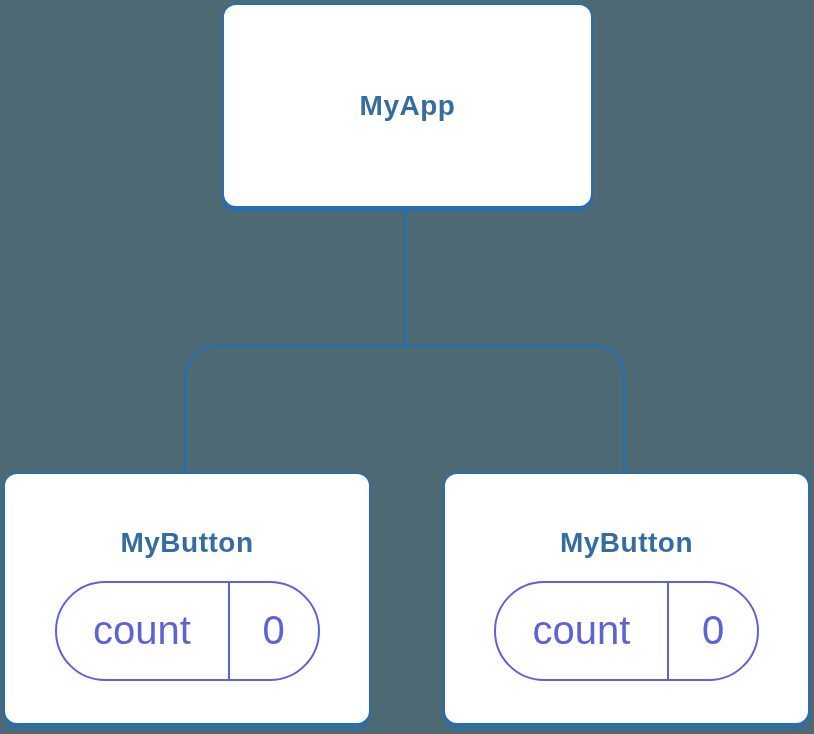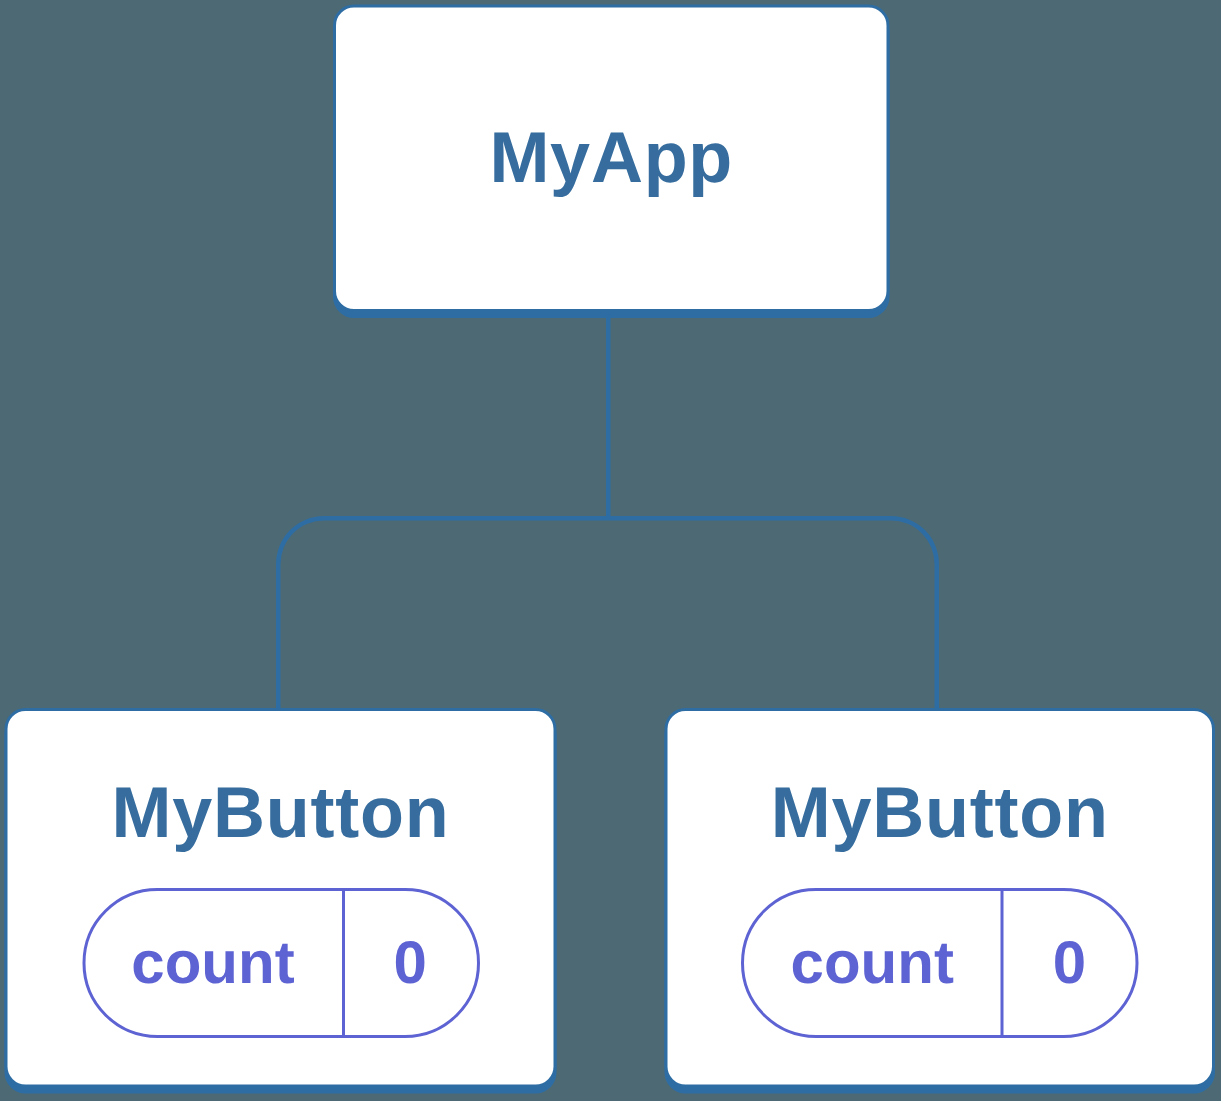--- a/index.html
+++ b/index.html
@@ -40,21 +40,21 @@
     left: 3px; top: 472px;
     width: 368px; height: 253px;
     gap: 22px; padding-top: 10px;
   }
   .node-child-right {
     left: 443px; top: 472px;
     width: 367px; height: 253px;
     gap: 22px; padding-top: 10px;
   }
   .node-label {
-    font-size: 48px;
+    font-size: 28px;
     font-weight: bold;
     color: var(--label);
     letter-spacing: 0.5px;
   }
   .edge-stem {
     position: absolute;
     left: 404px; top: 212px;
     width: 3px; height: 133px;
     background: var(--line);
   }
@@ -69,21 +69,20 @@
     background: transparent;
   }
   .state-pill {
     width: 265px; height: 100px;
     border: 2.5px solid var(--state);
     border-radius: 60px;
     display: flex;
     align-items: stretch;
     overflow: hidden;
     background: var(--fill);
-    font-weight: bold;
   }
   .state-key {
     flex: 1;
     display: flex;
     align-items: center;
     justify-content: center;
     font-size: 40px;
     color: var(--state);
   }
   .state-value {

